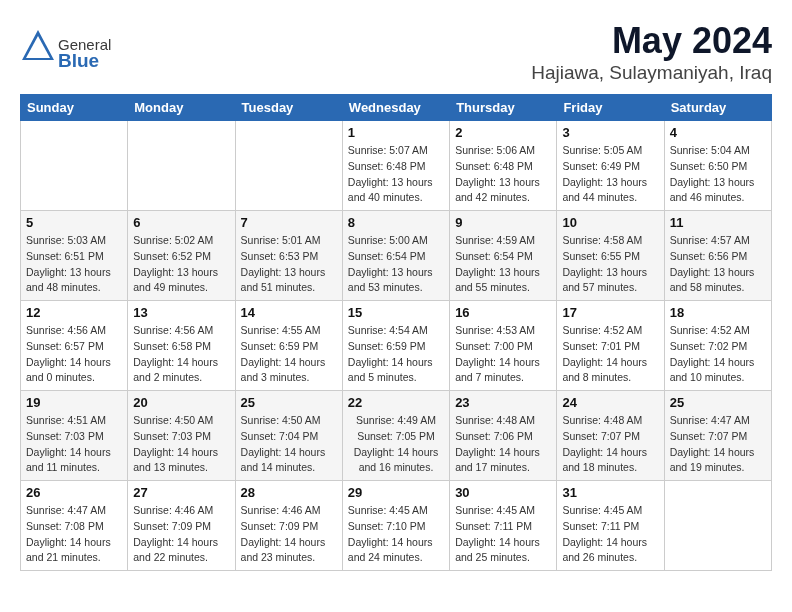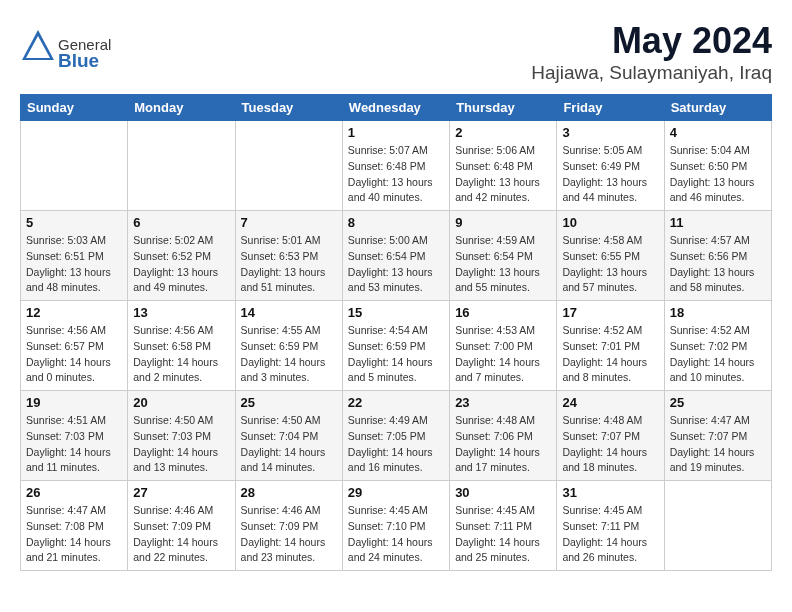--- a/index.html
+++ b/index.html
@@ -264,21 +264,21 @@
         </td>
         <td>
           <div class="day-number">25</div>
           <div class="day-info" style="white-space: pre-line;">Sunrise: 4:50 AM
 Sunset: 7:04 PM
 Daylight: 14 hours
 and 14 minutes.</div>
         </td>
         <td>
           <div class="day-number">22</div>
-          <div class="day-info" style="white-space: pre-line;">Sunrise: 4:49 AM
+          <div class="day-info" style="white-space: pre-line; text-align: center;">Sunrise: 4:49 AM
 Sunset: 7:05 PM
 Daylight: 14 hours
 and 16 minutes.</div>
         </td>
         <td>
           <div class="day-number">23</div>
           <div class="day-info" style="white-space: pre-line;">Sunrise: 4:48 AM
 Sunset: 7:06 PM
 Daylight: 14 hours
 and 17 minutes.</div>

